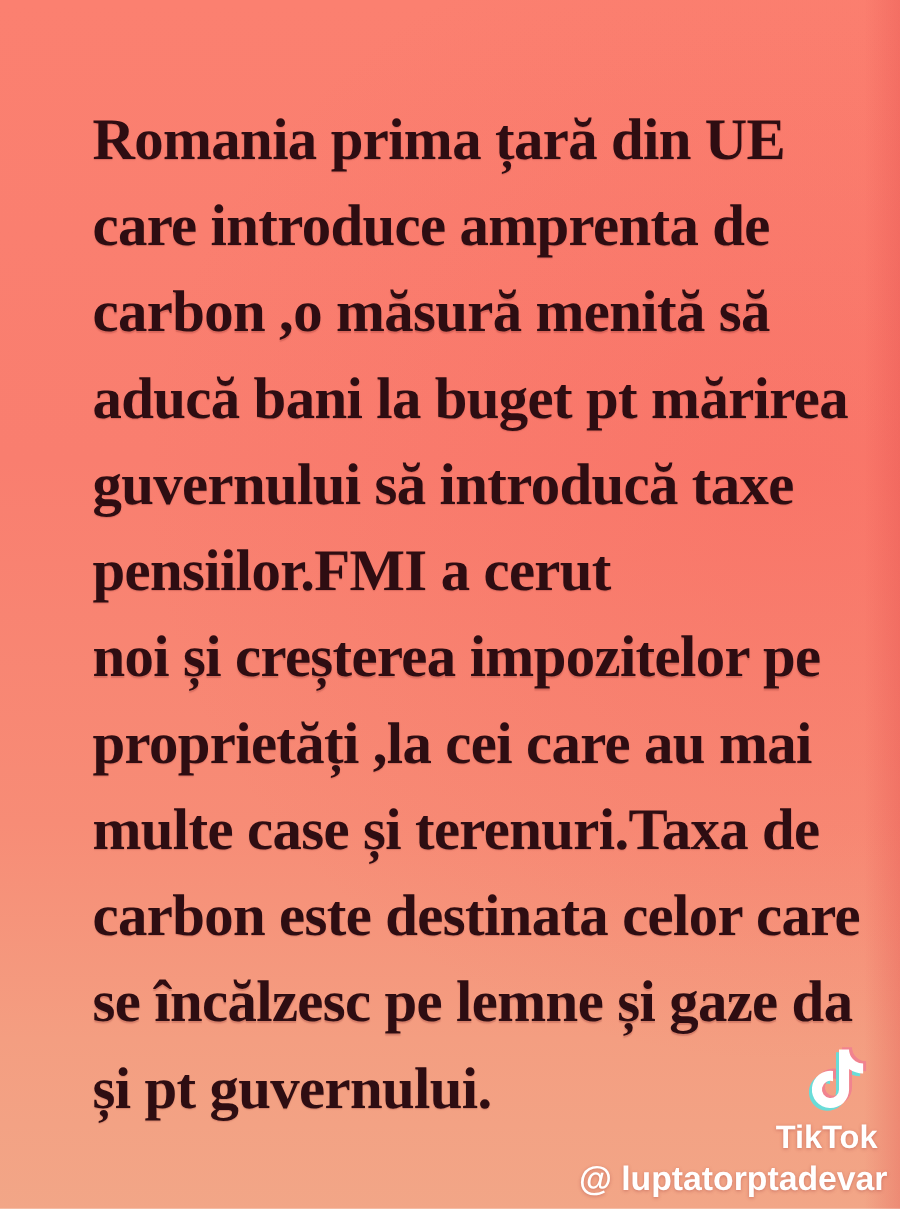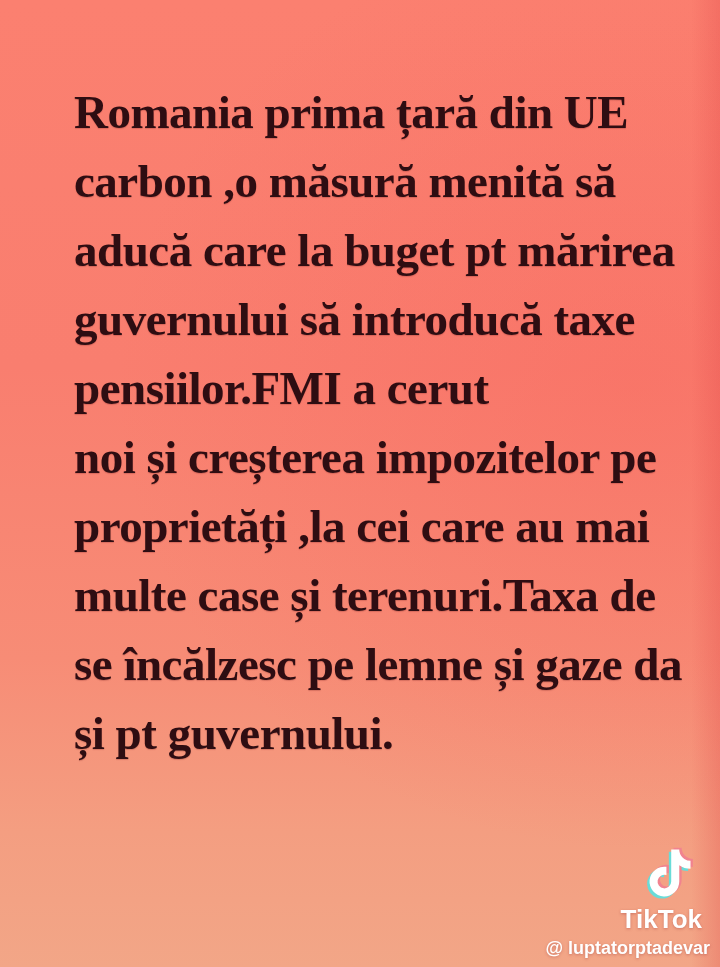--- a/index.html
+++ b/index.html
@@ -54,41 +54,43 @@
   .watermark .brand {
     font-size: 26px;
     font-weight: 700;
     color: #ffffff;
     margin-right: 8px;
     letter-spacing: 0px;
     text-shadow: 0 1px 3px rgba(160,60,60,0.45);
     margin-left: 44px;
   }
   .watermark .handle {
-    font-size: 18px;
+    font-size: 27px;
     font-weight: 700;
     color: #ffffff;
     margin-top: 3px;
     text-shadow: 0 1px 3px rgba(160,60,60,0.45);
   }
 </style>
 </head>
 <body>
 
 <div class="stage">
 
   <div class="caption">
     <div class="line">Romania prima țară din UE</div>
+    <div class="line">care introduce amprenta de</div>
     <div class="line">carbon ,o măsură menită să</div>
-    <div class="line">aducă care la buget pt mărirea</div>
+    <div class="line">aducă bani la buget pt mărirea</div>
     <div class="line">guvernului să introducă taxe</div>
     <div class="line">pensiilor.FMI a cerut</div>
     <div class="line">noi și creșterea impozitelor pe</div>
     <div class="line">proprietăți ,la cei care au mai</div>
     <div class="line">multe case și terenuri.Taxa de</div>
+    <div class="line">carbon este destinata celor care</div>
     <div class="line">se încălzesc pe lemne și gaze da</div>
     <div class="line">și pt guvernului.</div>
   </div>
 
   <div class="watermark">
     <svg class="note" viewBox="-60 -60 568 632" xmlns="http://www.w3.org/2000/svg">
       <g>
         <path fill="#69dcd8" transform="translate(-26,24)" d="M448,209.91a210.06,210.06,0,0,1-122.77-39.25V349.38A162.55,162.55,0,1,1,185,188.31V278.2a74.62,74.62,0,1,0,52.23,71.18V0l88,0a121.18,121.18,0,0,0,1.86,22.17h0A122.18,122.18,0,0,0,381,102.39a121.43,121.43,0,0,0,67,20.14Z"></path>
         <path fill="#f1838f" transform="translate(26,-20)" d="M448,209.91a210.06,210.06,0,0,1-122.77-39.25V349.38A162.55,162.55,0,1,1,185,188.31V278.2a74.62,74.62,0,1,0,52.23,71.18V0l88,0a121.18,121.18,0,0,0,1.86,22.17h0A122.18,122.18,0,0,0,381,102.39a121.43,121.43,0,0,0,67,20.14Z"></path>
         <path fill="#ffffff" d="M448,209.91a210.06,210.06,0,0,1-122.77-39.25V349.38A162.55,162.55,0,1,1,185,188.31V278.2a74.62,74.62,0,1,0,52.23,71.18V0l88,0a121.18,121.18,0,0,0,1.86,22.17h0A122.18,122.18,0,0,0,381,102.39a121.43,121.43,0,0,0,67,20.14Z"></path>

